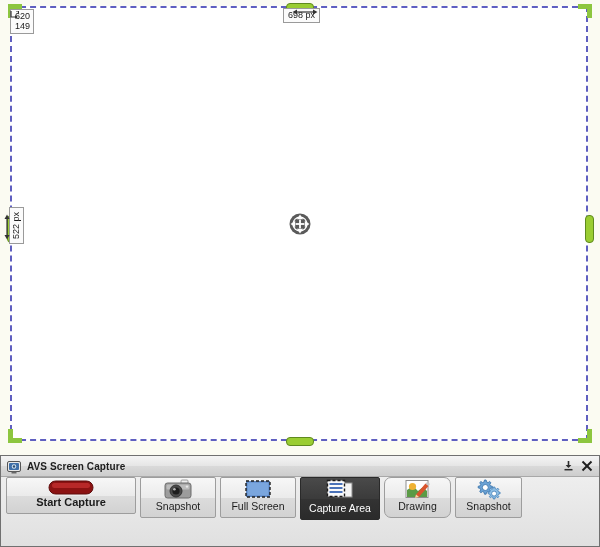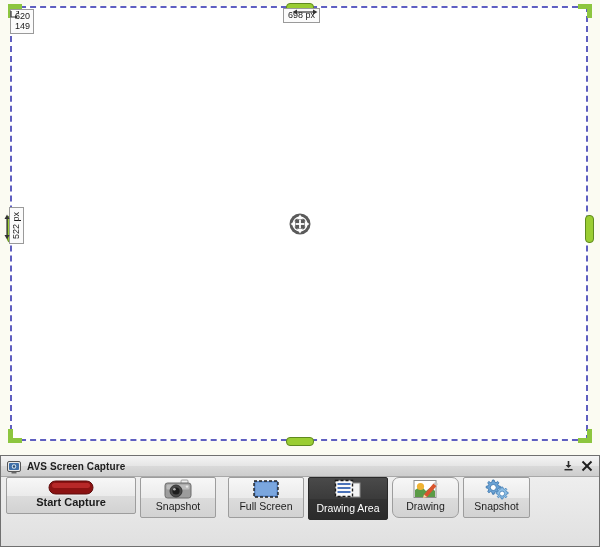--- a/index.html
+++ b/index.html
@@ -269,21 +269,21 @@
   .tool-btn.active .tool-label {
     color: #ffffff;
   }
   .tool-btn.primary .tool-label {
     font-weight: bold;
     font-size: 11px;
   }
 
   #btn-start-capture { width: 130px; }
   #btn-snapshot      { width: 76px;  }
-  #btn-full-screen   { width: 76px; margin-left: 8px;  }
+  #btn-full-screen   { width: 76px;  }
   #btn-selected-area { width: 80px;  }
   #btn-selected-window { width: 90px; }
   #btn-drawing       { width: 67px; border-radius: 7px;  }
   #btn-settings      { width: 67px;  }
 </style>
 </head>
 <body>
 
 <div id="root">
 
@@ -428,21 +428,21 @@
             <rect x="10" y="5" width="17" height="14" fill="#f4f4f4" stroke="#8d8d8d" stroke-width="1"></rect>
             <rect x="2.5" y="2.5" width="17" height="16" fill="#fafafa"></rect>
             <g fill="#4a72b8">
               <rect x="4.5" y="5" width="13" height="2"></rect>
               <rect x="4.5" y="9" width="13" height="2"></rect>
               <rect x="4.5" y="13" width="13" height="2"></rect>
             </g>
             <rect x="2.5" y="2.5" width="17" height="16" fill="none" stroke="#1a1a1a" stroke-width="1.4" stroke-dasharray="3 2"></rect>
           </svg>
         </span>
-        <span class="tool-label">Drawing Area</span>
+        <span class="tool-label">Capture Area</span>
       </div>
 
 
       <div class="tool-btn" id="btn-drawing">
         <span class="tool-icon">
           <svg width="28" height="22" viewBox="0 0 28 22">
             <rect x="2" y="2.5" width="22" height="17" fill="#ffffff" stroke="#8d8d8d" stroke-width="1"></rect>
             <path d="M3 19 L3 12 L9 8 L14 13 L19 9 L23 13 L23 19 Z" fill="#5b9b46"></path>
             <circle cx="8.5" cy="8.5" r="3.6" fill="#efb233"></circle>
             <path d="M12 16.5 L21.5 5.5 L24.5 8 L15 19 L11 20 Z" fill="#d9552e"></path>

